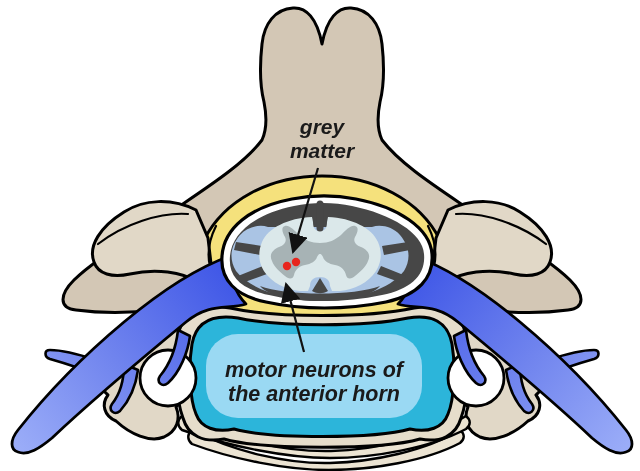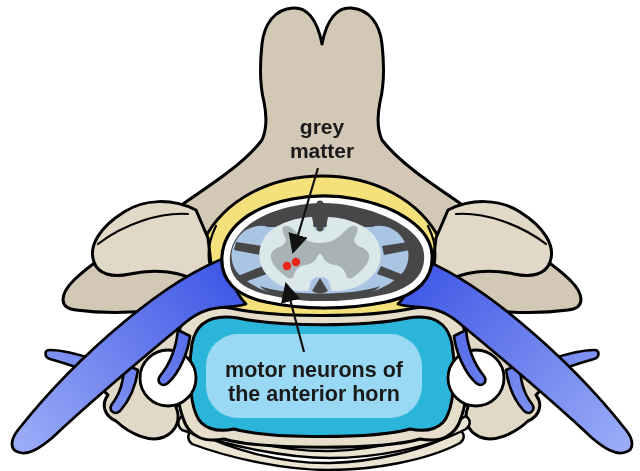--- a/index.html
+++ b/index.html
@@ -1,21 +1,21 @@
 <!DOCTYPE html>
 <html><head>
 <meta charset="utf-8">
 <style>
   html, body { margin: 0; padding: 0; }
   body {
     width: 640px; height: 471px; overflow: hidden;
     background: #ffffff;
     font-family: "Liberation Sans", sans-serif;
   }
-  .stage { position: relative; width: 640px; height: 471px; }
+  .stage { position: relative; width: 640px; height: 471px; font-style: italic; }
   svg { display: block; }
   .outline   { stroke: #000; stroke-width: 3; stroke-linejoin: round; stroke-linecap: round; }
   .outline-thin { stroke: #000; stroke-width: 2.2; stroke-linejoin: round; stroke-linecap: round; fill: none; }
   .no-stroke { stroke: none; }
   .ann-line  { stroke: #111; stroke-width: 2.2; fill: none; }
   .lbl {
     font-family: "Liberation Sans", sans-serif;
     font-weight: 700;
     font-size: 21px;
     text-anchor: middle;

